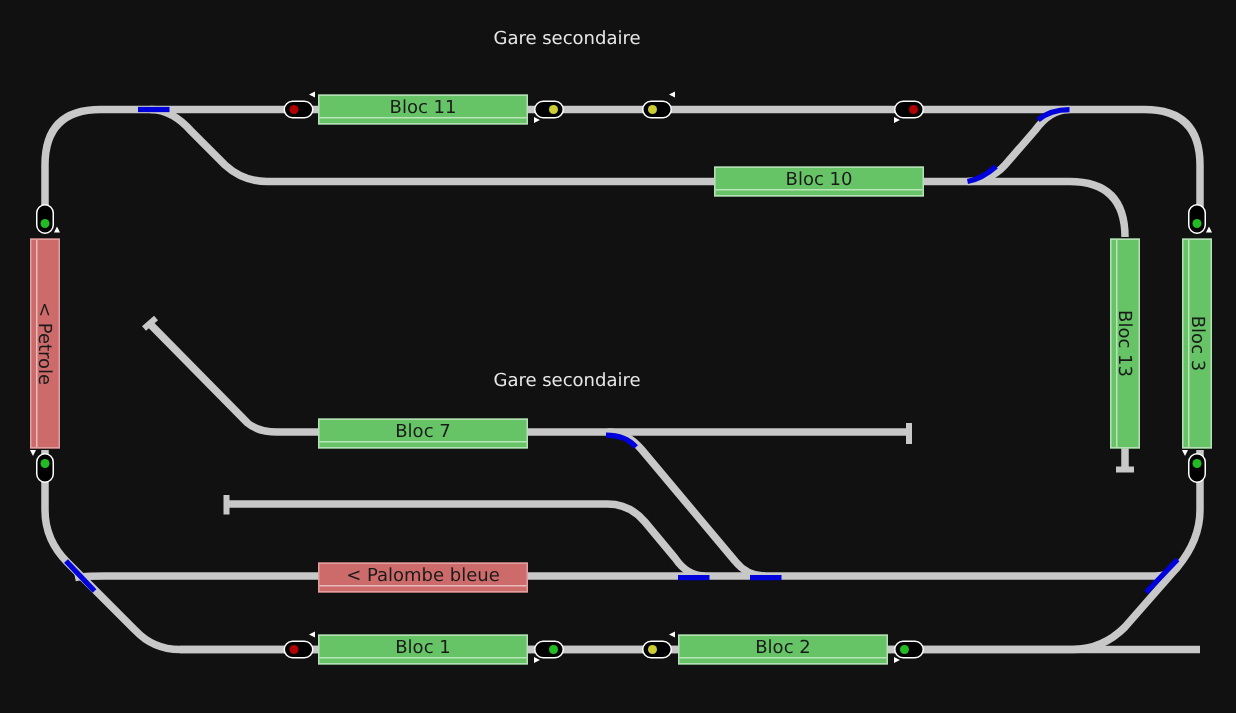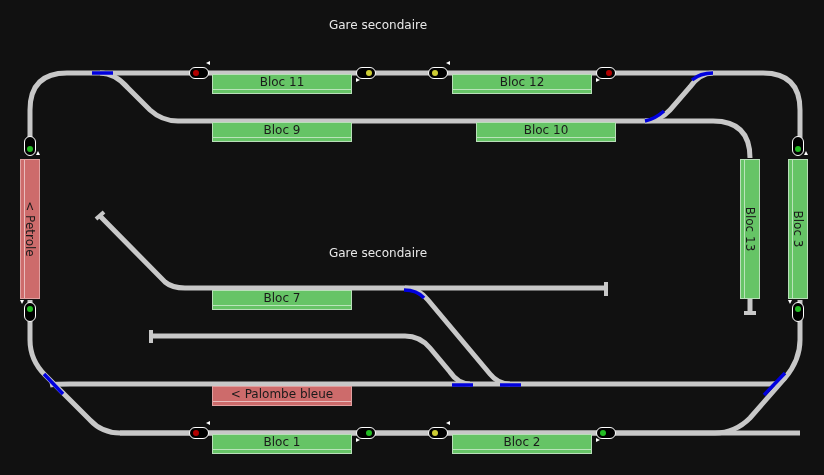--- a/index.html
+++ b/index.html
@@ -1,20 +1,20 @@
 <!DOCTYPE html>
 <html><head>
 <meta charset="utf-8">
 <style>
   html, body { margin: 0; padding: 0; background: #111111; }
   body { width: 824px; height: 475px; overflow: hidden; position: relative; font-family: "DejaVu Sans", "Liberation Sans", sans-serif; }
   #layout { position: absolute; left: 0; top: 0; width: 824px; height: 475px; }
   .station-label { position: absolute; color: #e8e8e8; font-size: 12px; white-space: nowrap; transform: translateX(-50%); }
   .block { position: absolute; box-sizing: border-box; border: 1px solid #b9dfb9; font-size: 12px; color: #1a1a1a; display: flex; align-items: center; justify-content: center; cursor: pointer; }
-  .block.h { height: 20px; width: 140px; padding-bottom: 4px; margin-top: 11px; }
+  .block.h { height: 20px; width: 140px; padding-bottom: 4px; }
   .block.h::after { content: ""; position: absolute; left: 0; right: 0; bottom: 3px; height: 1px; background: rgba(255,255,255,0.55); }
   .block.v { width: 20px; height: 140px; }
   .block.v::after { content: ""; position: absolute; top: 0; bottom: 0; left: 3px; width: 1px; background: rgba(255,255,255,0.55); }
   .block.v span { transform: rotate(90deg); white-space: nowrap; display: inline-block; }
   .block.free { background: #66c466; }
   .block.occupied { background: #cd6b6b; border-color: #e0a0a0; }
   .signal { position: absolute; box-sizing: border-box; background: #000; border: 1.5px solid #fff; border-radius: 8px; cursor: pointer; }
   .signal.h { width: 20px; height: 12px; }
   .signal.v { width: 12px; height: 20px; }
   .signal .lamp { position: absolute; width: 6px; height: 6px; border-radius: 50%; }
@@ -68,26 +68,20 @@
       <path d="M500 385 L521 385"></path>
       <path d="M764 395 L785 373"></path>
     </g>
   </svg>
 
   <div class="station-label" style="left:378px;top:18px">Gare secondaire</div>
   <div class="station-label" style="left:378px;top:246px">Gare secondaire</div>
 
   <div class="block h free" style="left:212px;top:63px">
       <span>Bloc 11</span>
-    </div>
-  <div class="block h free" style="left:452px;top:63px">
-      <span>Bloc 12</span>
-    </div>
-  <div class="block h free" style="left:212px;top:111px">
-      <span>Bloc 9</span>
     </div>
   <div class="block h free" style="left:476px;top:111px">
       <span>Bloc 10</span>
     </div>
   <div class="block v occupied" style="left:20px;top:159px">
       <span>&lt; Petrole</span>
     </div>
   <div class="block v free" style="left:740px;top:159px">
       <span>Bloc 13</span>
     </div>

